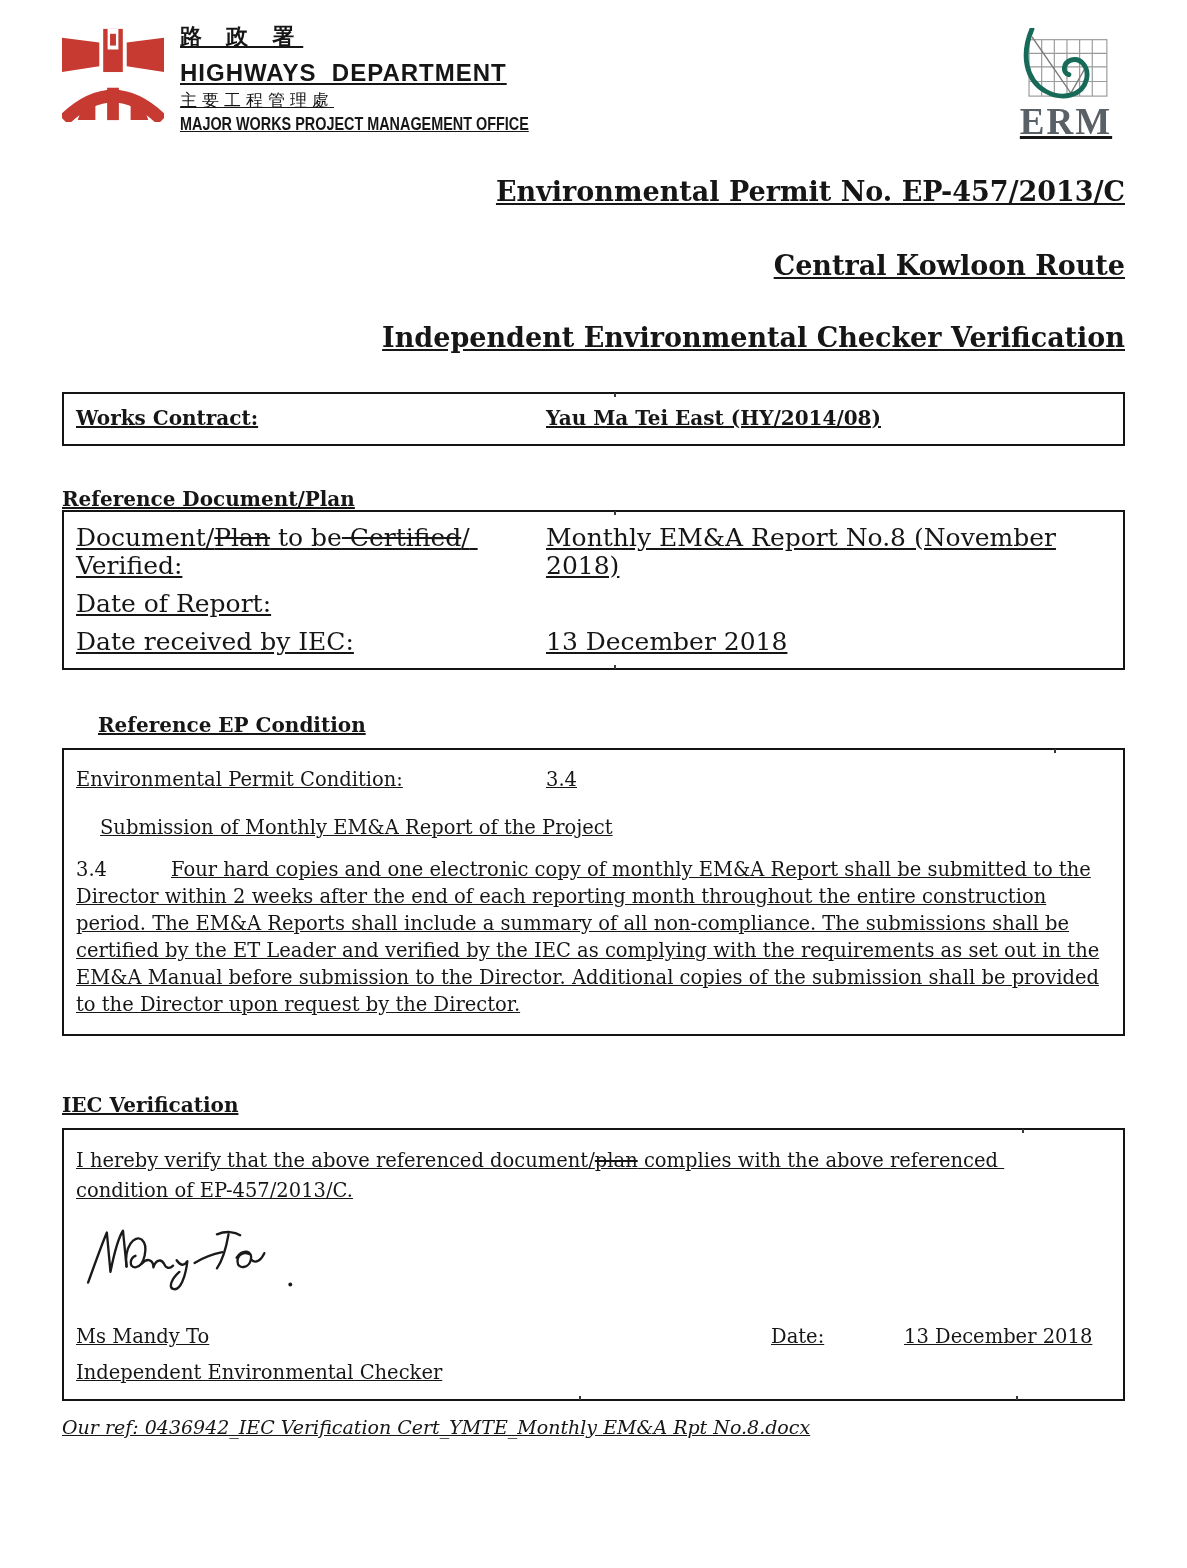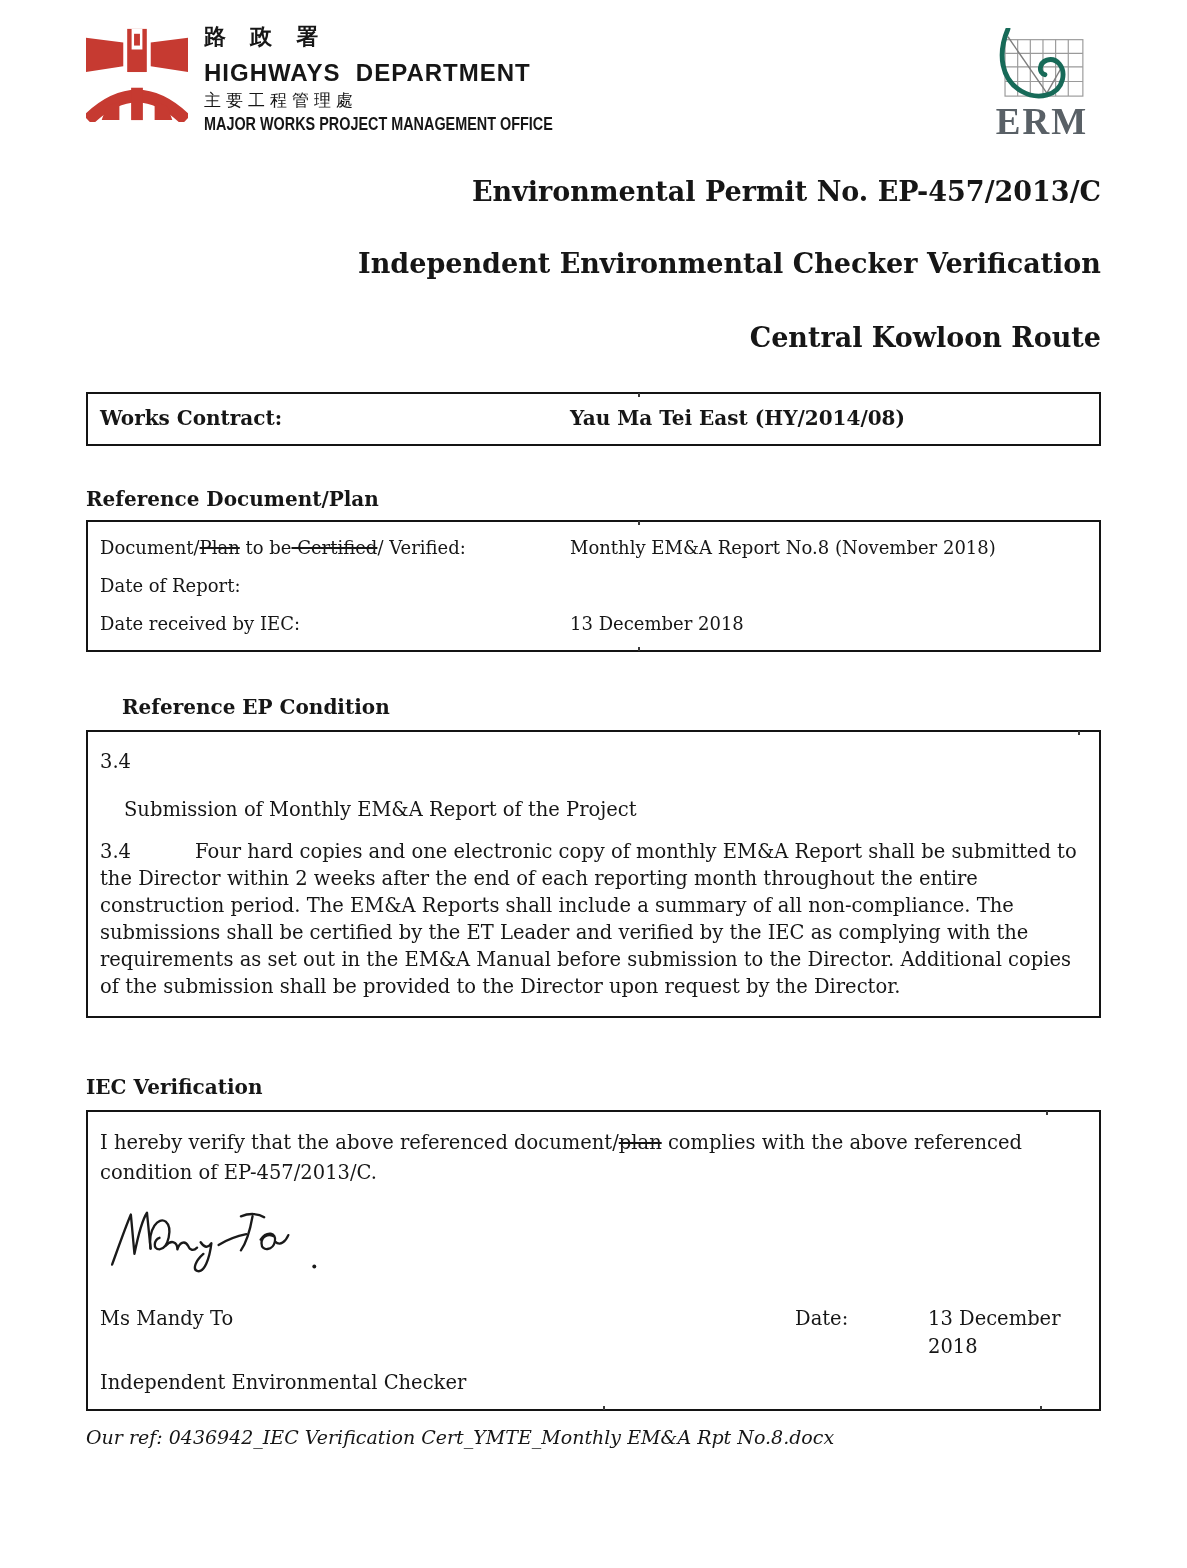--- a/index.html
+++ b/index.html
@@ -1,19 +1,19 @@
 <!DOCTYPE html>
 <html style="--hyd-red: #c63a31; --erm-green: #176a58; --erm-gray: #596066; --grid-gray: #9a9a9a;"><head>
 <meta charset="utf-8">
 <style>
   html,body{margin:0;padding:0;background:#ffffff;}
   .page{
     width:1187px;height:1568px;background:#fff;overflow:hidden;
-    box-sizing:border-box;padding:0 86px;position:relative;
-    font-family:"DejaVu Serif","Liberation Serif",serif;color:#161616;
+    box-sizing:border-box;padding:0 62px;position:relative;
+    font-family:"DejaVu Serif","Liberation Serif",serif;color:#161616;text-decoration:underline;
   }
   
   .header{margin-top:26px;display:flex;justify-content:space-between;align-items:flex-start;height:100px;}
   .hyd{display:flex;align-items:flex-start;}
   .hyd-logo{width:102px;height:96px;flex:0 0 auto;}
   .hyd-text{margin-left:16px;font-family:"Liberation Sans",sans-serif;line-height:1;}
   .hyd-cn1{font-size:22px;font-weight:bold;letter-spacing:9px;white-space:pre;}
   .hyd-en1{font-size:24px;font-weight:bold;letter-spacing:1px;margin-top:13px;white-space:pre;}
   .hyd-cn2{font-size:17px;letter-spacing:5px;margin-top:7px;white-space:pre;}
   .hyd-en2{font-size:18px;font-weight:bold;margin-top:6px;transform:scaleX(.8);transform-origin:left center;white-space:pre;}
@@ -27,21 +27,21 @@
   .title-3{margin-top:40px;}
   
   .box{border:2px solid #141414;position:relative;}
   .tick{position:absolute;width:2px;height:4px;background:#3a3a3a;}
   .tick.top{top:-1px;} .tick.bottom{bottom:-1px;}
   .works-box{margin-top:38px;padding:11px 12px 13px;display:flex;font-weight:bold;font-size:20px;line-height:26px;}
   .col-label{width:470px;flex:0 0 auto;}
   .sec-heading{font-weight:bold;font-size:20px;line-height:22px;margin-top:42px;}
   .sec-heading.ep{margin-top:44px;margin-left:36px;}
   .sec-heading.iec{margin-top:58px;}
-  .refdoc-box{margin-top:10px;padding:2px 12px;font-size:18px;}
+  .refdoc-box{margin-top:0;padding:2px 12px;font-size:25px;}
   .trow{display:flex;margin:10px 0;line-height:28px;}
   .ep-box{margin-top:12px;padding:16px 12px;font-size:19.5px;}
   .ep-line1{display:flex;line-height:28px;}
   .ep-sub{margin-top:20px;line-height:28px;margin-left:24px;}
   .ep-para{margin-top:14px;line-height:27px;}
   .clause-no{display:inline-block;width:95px;}
   .iec-box{margin-top:12px;padding:16px 12px 12px;font-size:19.5px;}
   .iec-statement{line-height:30px;max-width:1010px;}
   .signature{margin-top:14px;width:255px;height:85px;display:block;}
   .sig-row{display:flex;margin-top:18px;line-height:28px;}
@@ -99,22 +99,22 @@
           <line x1="17" y1="9" x2="57" y2="67"></line>
           <line x1="57" y1="67" x2="73" y2="39"></line>
         </g>
         <path d="M17,1 C6,27 10,53 31,65 C49,75 69,69 73,53 C76,40 67,30 57,33 C49,36 48,46 55,48" fill="none" style="stroke:var(--erm-green,#176a58)" stroke-width="5" stroke-linecap="round"></path>
       </svg>
       <div class="erm-word">ERM</div>
     </div>
   </div>
 
   <div class="title title-1">Environmental Permit No. EP-457/2013/C</div>
+  <div class="title title-2">Central Kowloon Route</div>
   <div class="title title-3">Independent Environmental Checker Verification</div>
-  <div class="title title-2">Central Kowloon Route</div>
 
   <div class="box works-box">
     <span class="tick top" style="left:550px"></span>
     <div class="col-label">Works Contract:</div>
     <div class="col-value">Yau Ma Tei East (HY/2014/08)</div>
   </div>
 
   <div class="sec-heading">Reference Document/Plan</div>
   <div class="box refdoc-box">
     <span class="tick top" style="left:550px"></span>
@@ -129,20 +129,21 @@
     <div class="trow">
       <div class="col-label">Date received by IEC:</div>
       <div class="col-value">13 December 2018</div>
     </div>
   </div>
 
   <div class="sec-heading ep">Reference EP Condition</div>
   <div class="box ep-box">
     <span class="tick top" style="left:990px"></span>
     <div class="ep-line1">
+      <div class="col-label">Environmental Permit Condition:</div>
       <div class="col-value">3.4</div>
     </div>
     <div class="ep-sub">Submission of Monthly EM&amp;A Report of the Project</div>
     <div class="ep-para"><span class="clause-no">3.4</span><span>Four hard copies and one electronic copy of monthly EM&amp;A Report shall be submitted to the Director within 2 weeks after the end of each reporting month throughout the entire construction period. The EM&amp;A Reports shall include a summary of all non-compliance. The submissions shall be certified by the ET Leader and verified by the IEC as complying with the requirements as set out in the EM&amp;A Manual before submission to the Director. Additional copies of the submission shall be provided to the Director upon request by the Director.</span></div>
   </div>
 
   <div class="sec-heading iec">IEC Verification</div>
   <div class="box iec-box">
     <span class="tick top" style="left:958px"></span>
     <span class="tick bottom" style="left:515px"></span>

